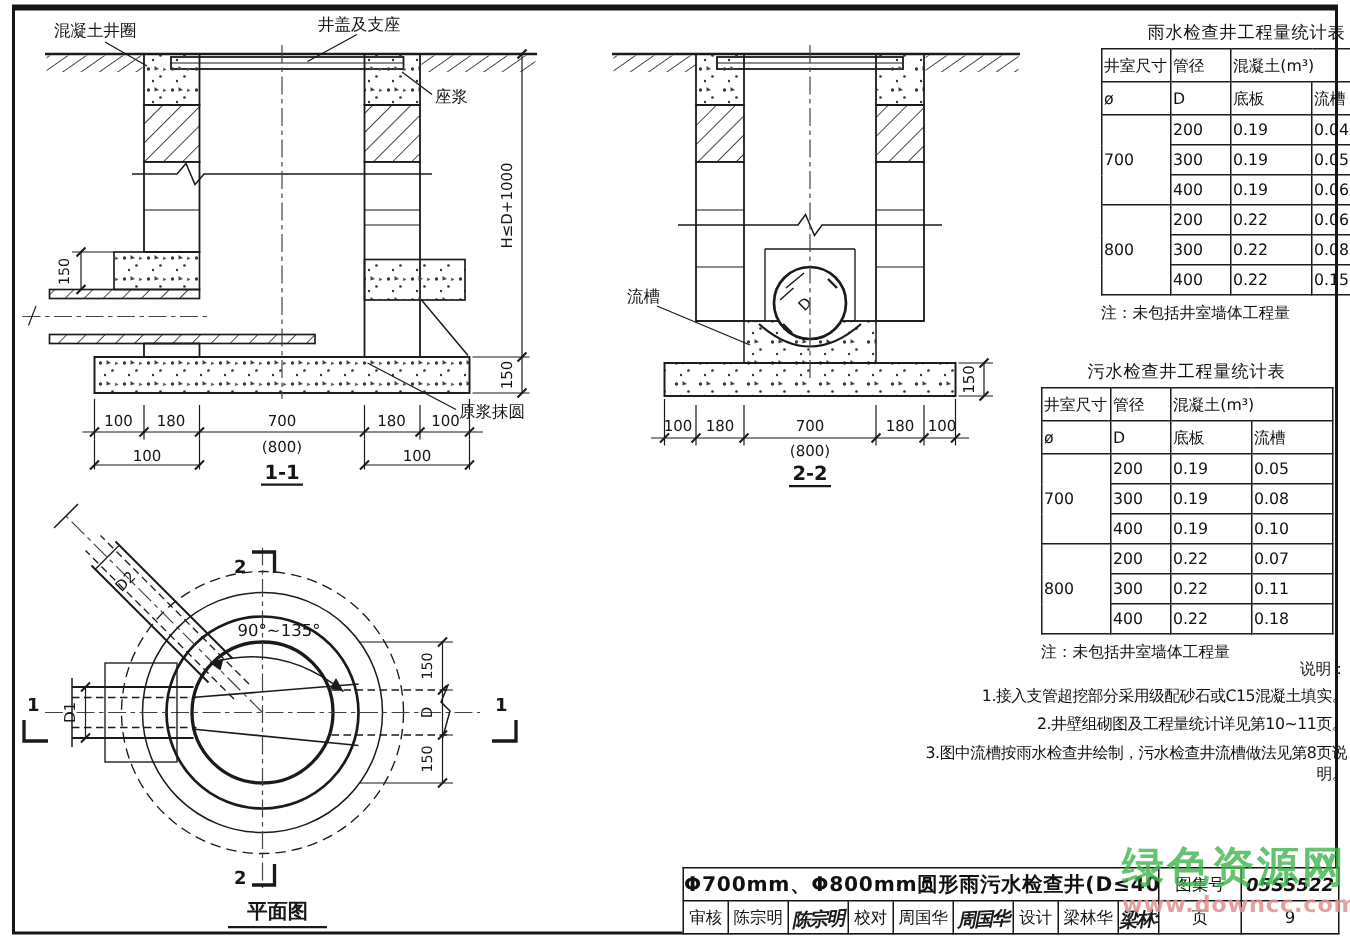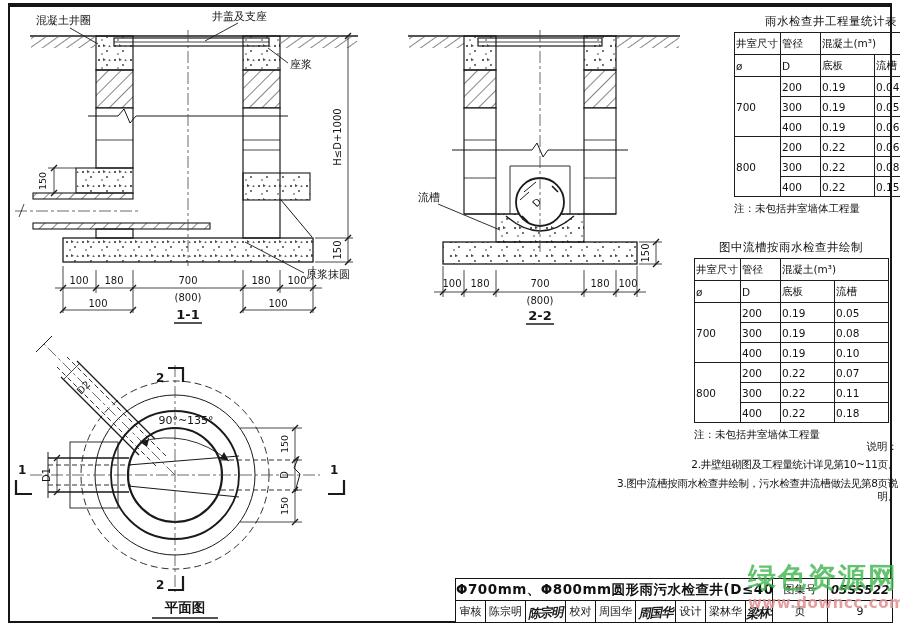--- a/index.html
+++ b/index.html
@@ -398,21 +398,21 @@
       <td>400</td>
       <td>0.22</td>
       <td>0.15</td>
     </tr>
   </tbody>
     </table>
   <div class="tbl-note">注：未包括井室墙体工程量</div>
 </div>
 
 <div class="tblbox" style="left:694px;top:240px">
-  <div class="tbl-title">图中流槽按雨水检查井绘制</div>
+  <div class="tbl-title">污水检查井工程量统计表</div>
   <table class="tbl">
     <colgroup>
         <col style="width:46px">
         <col style="width:40px">
         <col style="width:54px">
         <col style="width:54px">
       </colgroup>
     <tbody>
         <tr class="hd">
       <td>井室尺寸</td>
@@ -457,20 +457,21 @@
       <td>0.22</td>
       <td>0.18</td>
     </tr>
   </tbody>
     </table>
   <div class="tbl-note">注：未包括井室墙体工程量</div>
 </div>
 
 <div class="notes">
   <div class="nh">说明：</div>
+  <div class="ni">1.接入支管超挖部分采用级配砂石或C15混凝土填实。</div>
   <div class="ni">2.井壁组砌图及工程量统计详见第10~11页。</div>
   <div class="ni">3.图中流槽按雨水检查井绘制，污水检查井流槽做法见第8页说明。</div>
 </div>
 
 <table class="titleblock">
   <colgroup>
     <col style="width:30px">
       <col style="width:40px">
       <col style="width:40px">
     <col style="width:30px">

